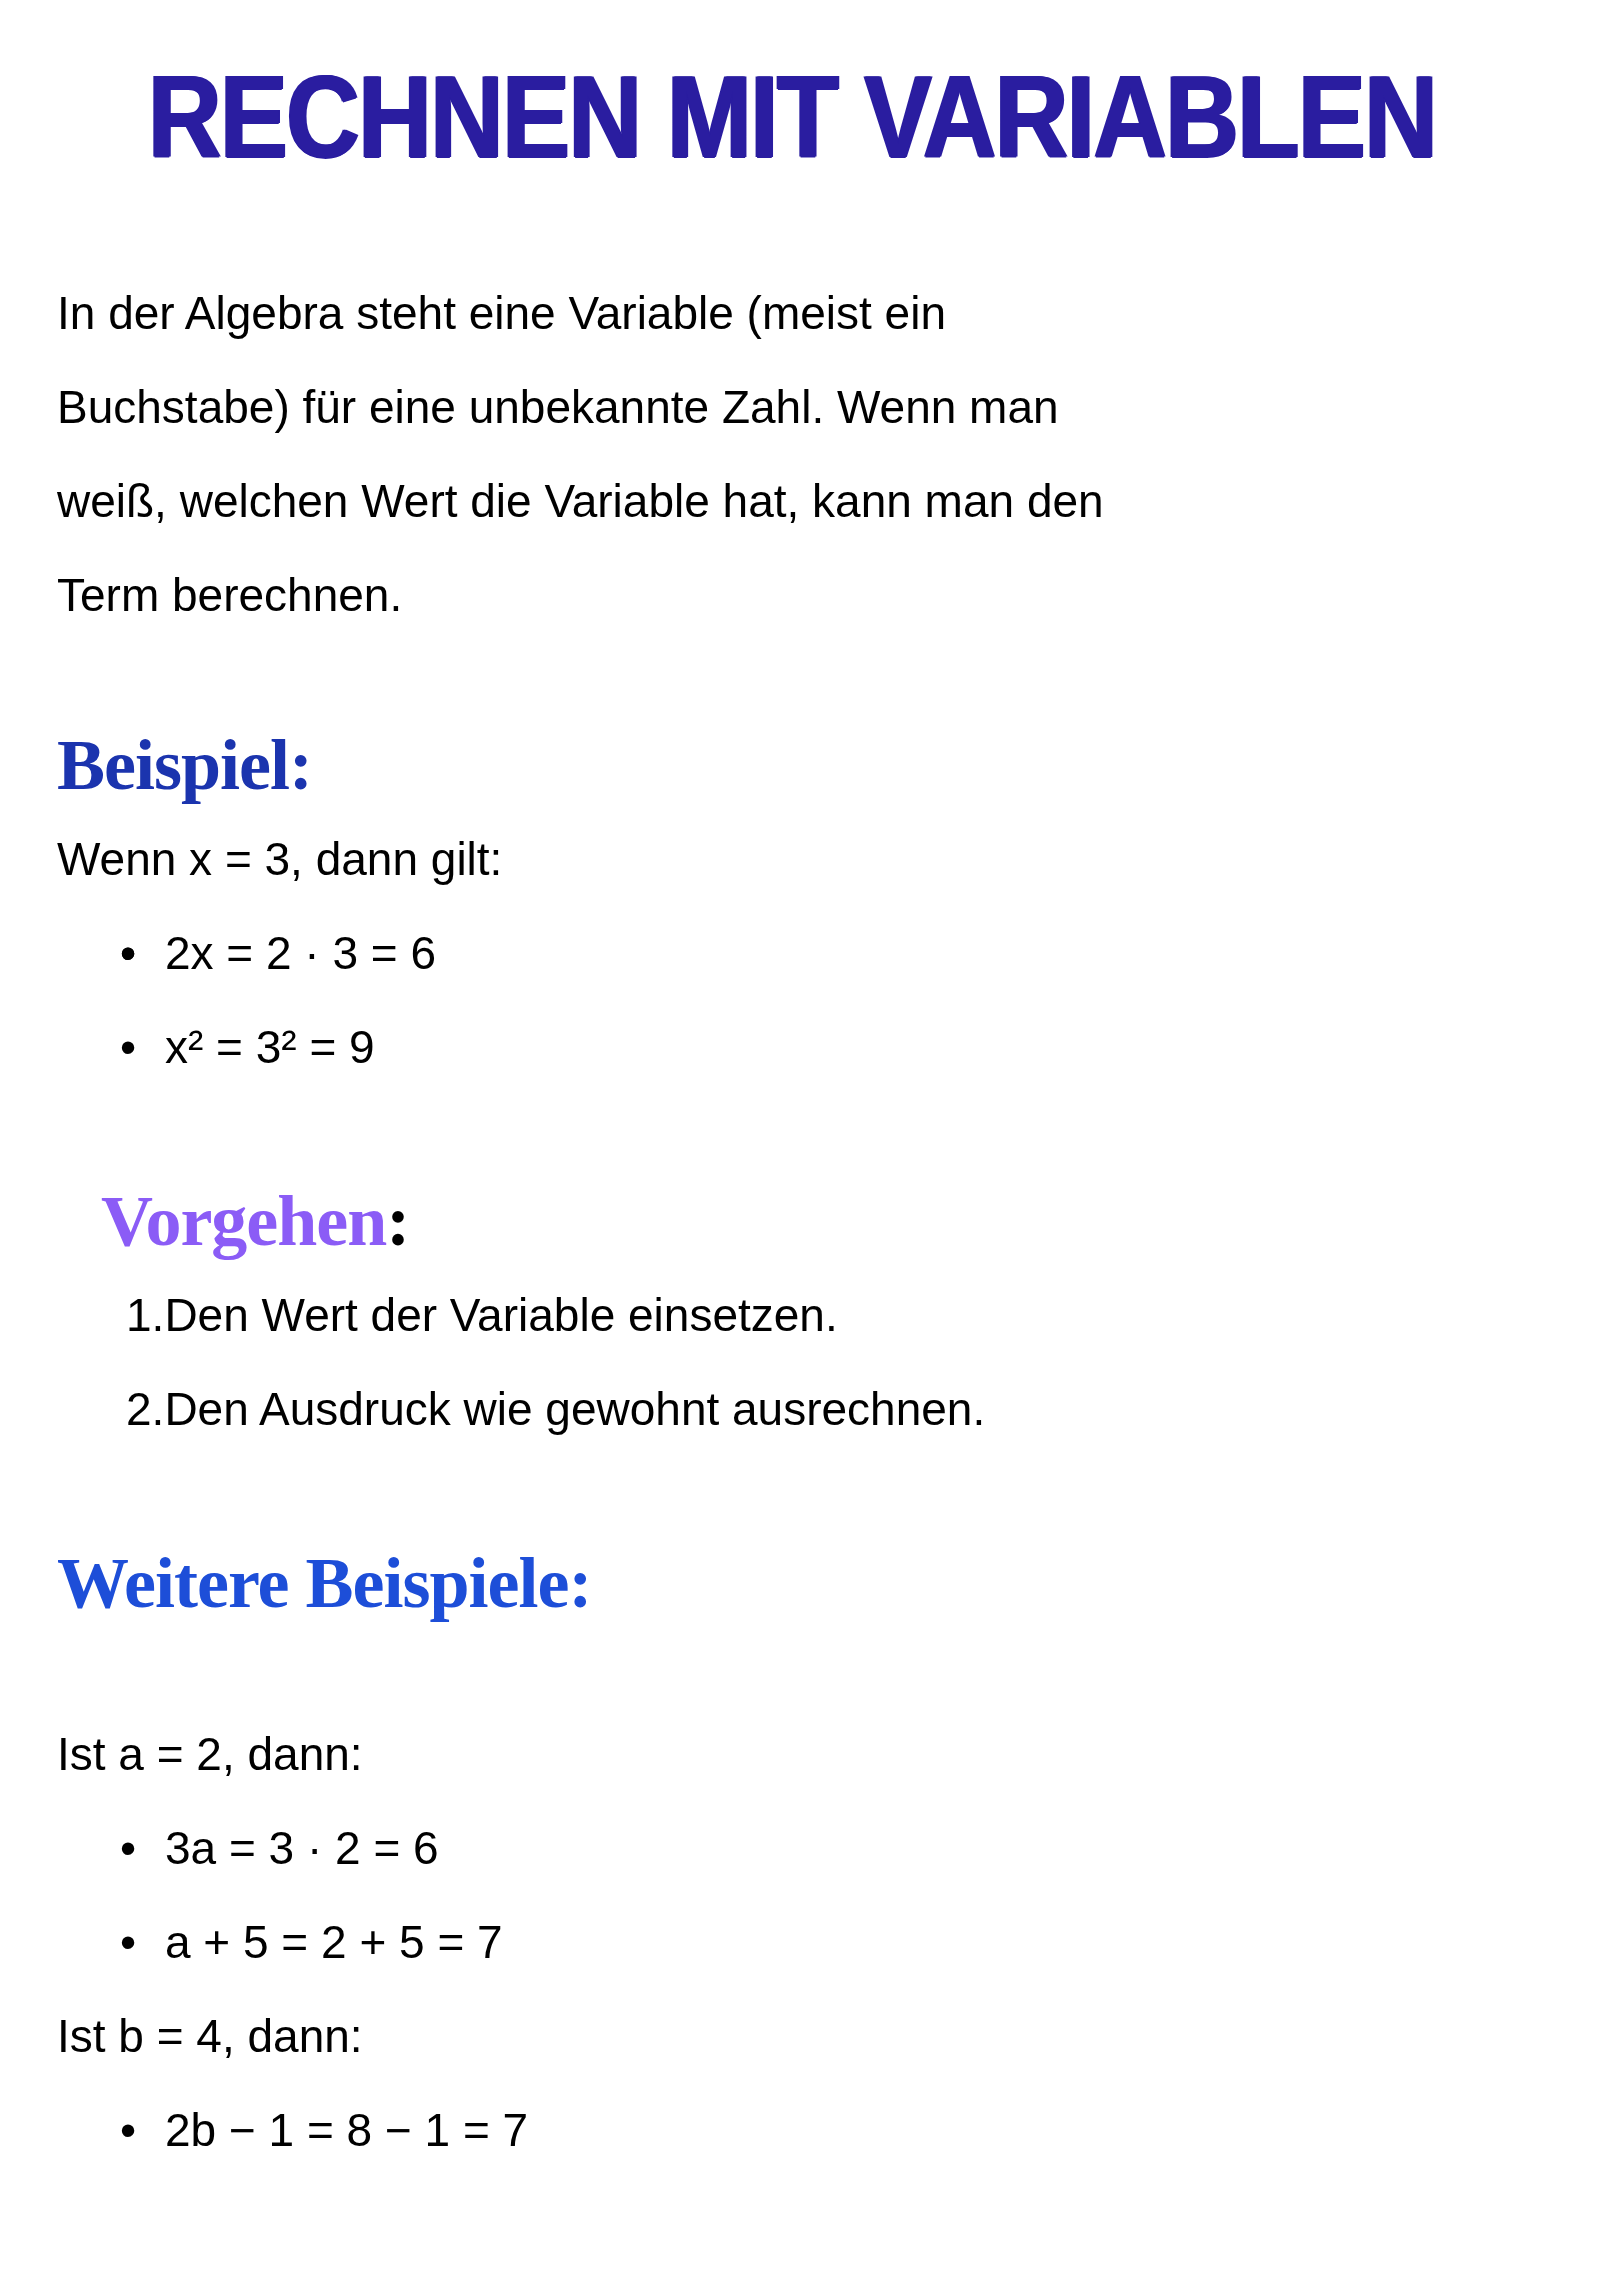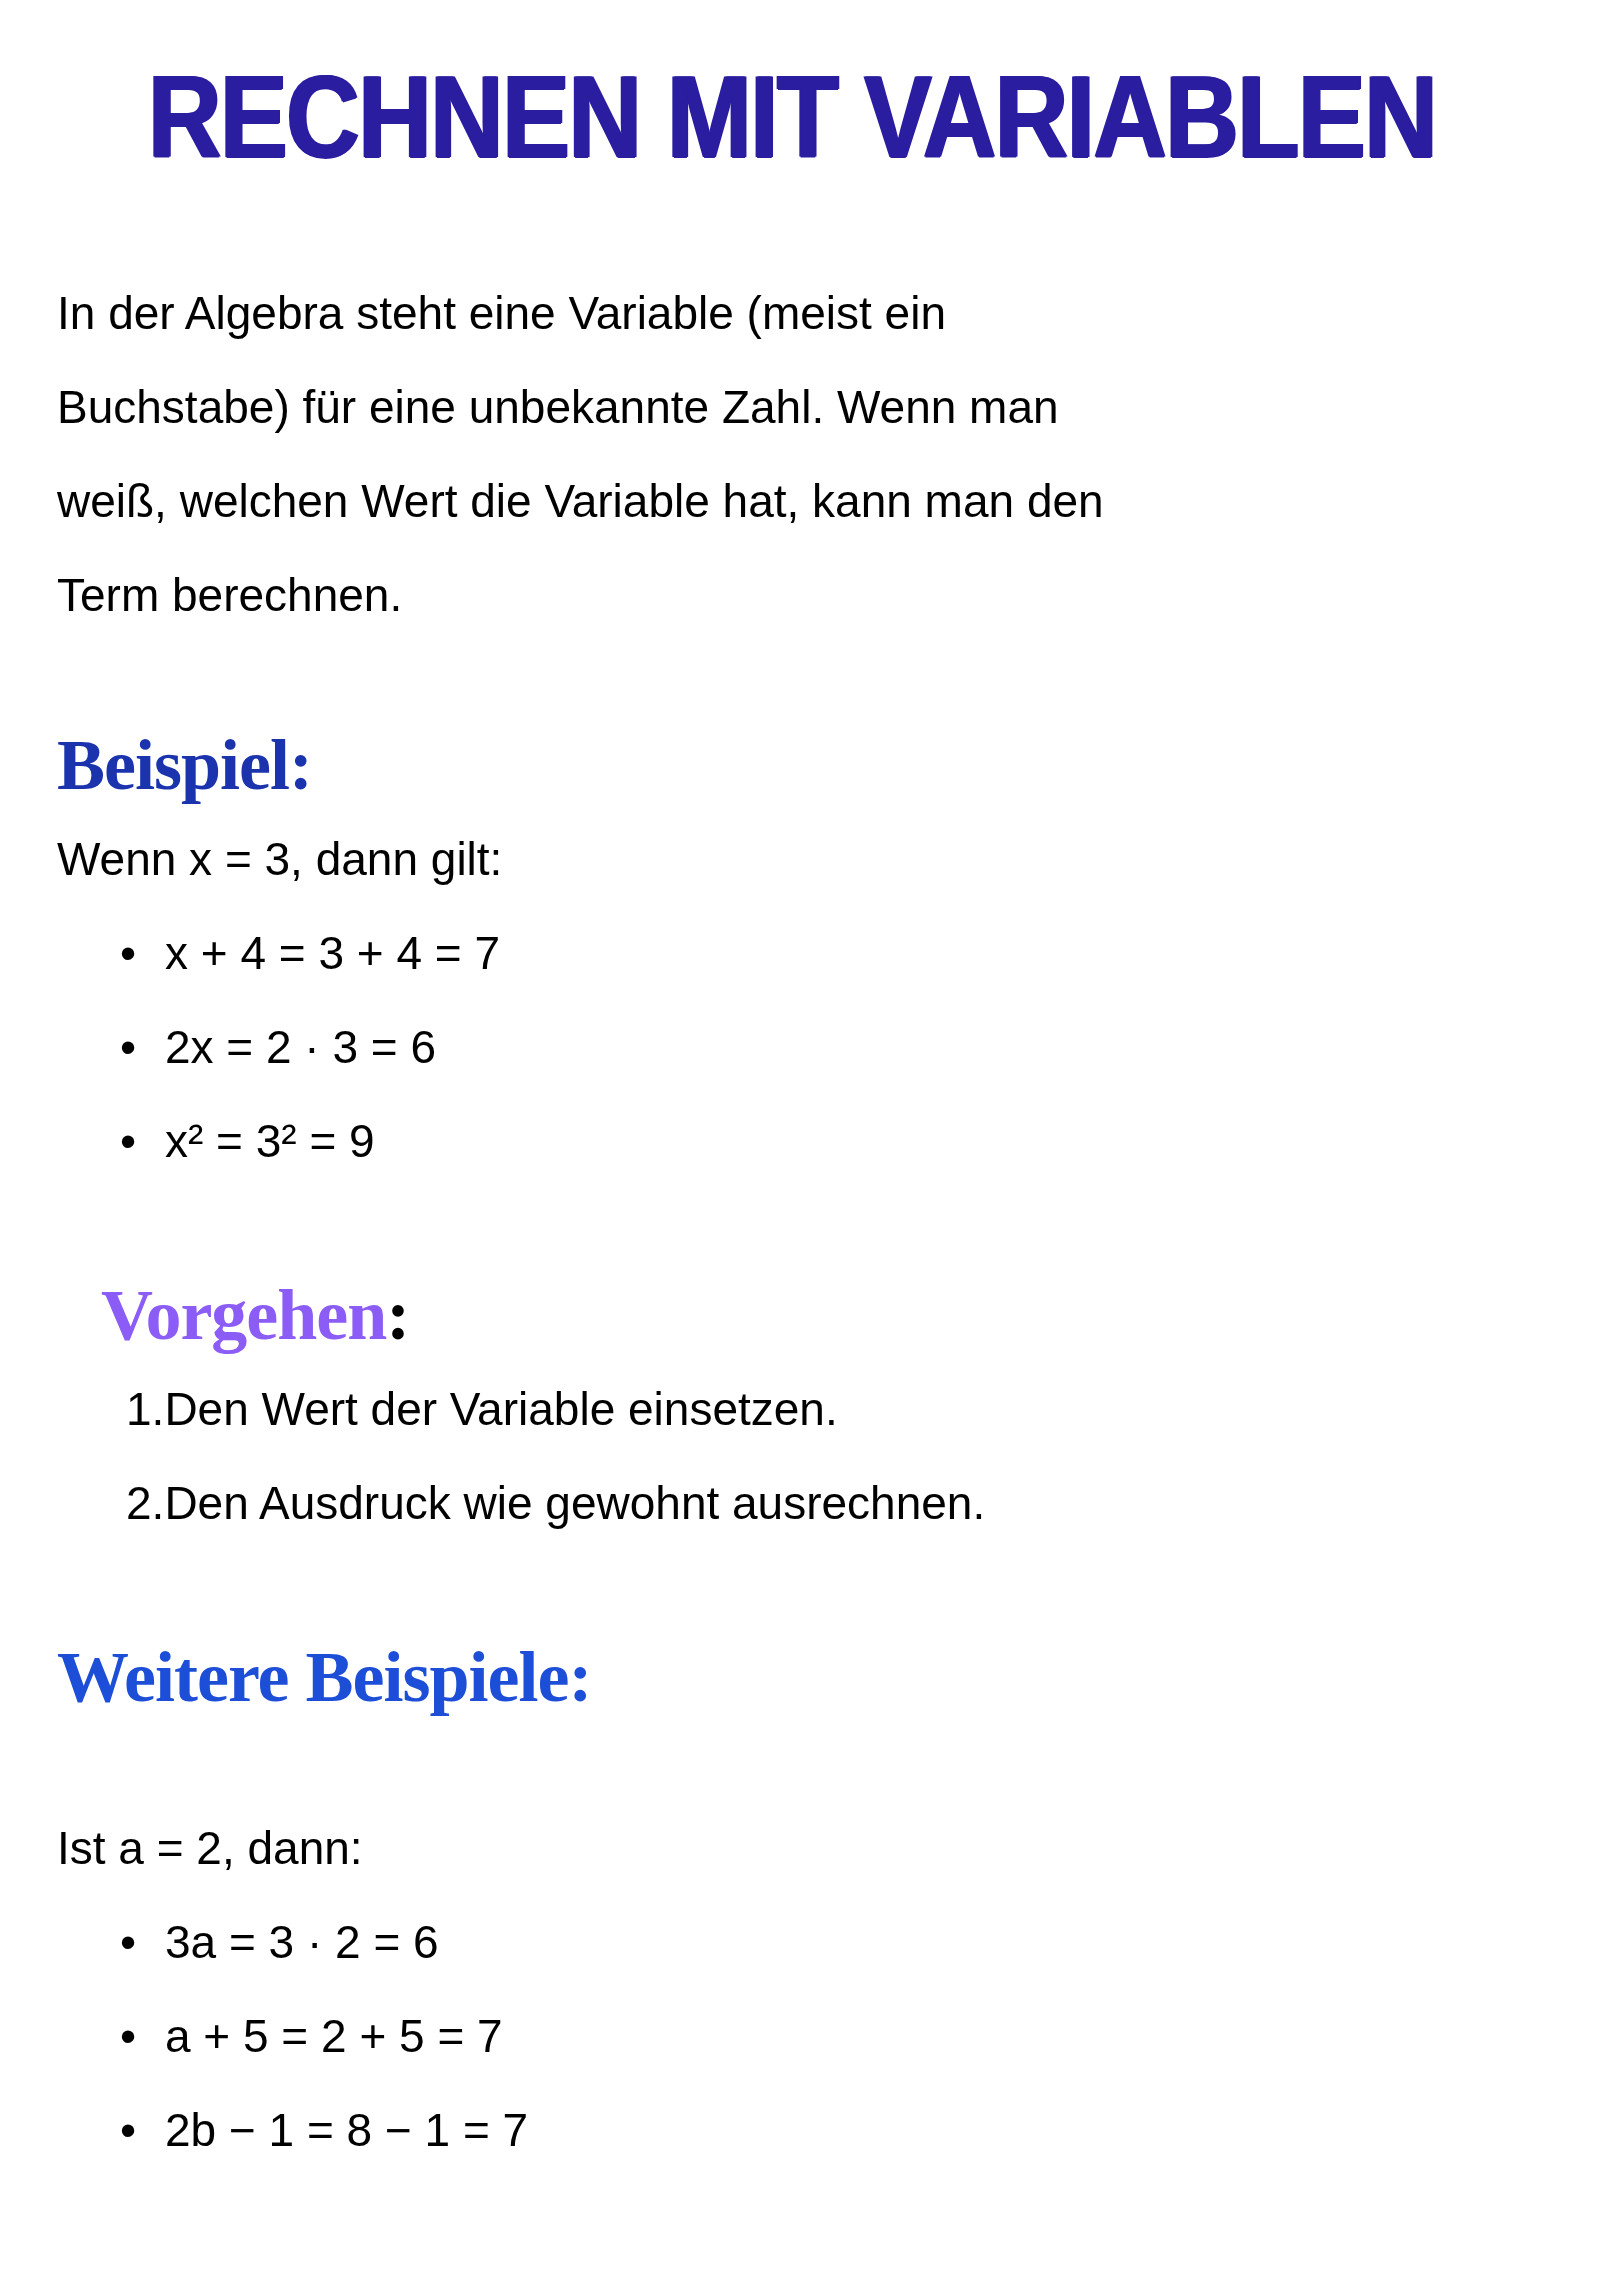--- a/index.html
+++ b/index.html
@@ -67,21 +67,20 @@
 Buchstabe) für eine unbekannte Zahl. Wenn man
 weiß, welchen Wert die Variable hat, kann man den
 Term berechnen.</p>
 
   <div>
     <h2 class="h2" style="color: rgb(27, 52, 174);">Beispiel:</h2>
     <p class="body-text line">Wenn x = 3, dann gilt:</p>
     <ul class="bullets body-text">
       <li>
         <span class="bullet">•</span>
-        <span>x + 4 = 3 + 4 = 7</span>
       </li>
       <li>
         <span class="bullet">•</span>
         <span>2x = 2 · 3 = 6</span>
       </li>
       <li>
         <span class="bullet">•</span>
         <span>x² = 3² = 9</span>
       </li>
     </ul>
@@ -109,20 +108,21 @@
       <li>
         <span class="bullet">•</span>
         <span>3a = 3 · 2 = 6</span>
       </li>
       <li>
         <span class="bullet">•</span>
         <span>a + 5 = 2 + 5 = 7</span>
       </li>
     </ul>
 
+    <p class="body-text line">Ist b = 4, dann:</p>
     <ul class="bullets body-text">
       <li>
         <span class="bullet">•</span>
         <span>2b − 1 = 8 − 1 = 7</span>
       </li>
     </ul>
   </div>
 
 </div>
 

